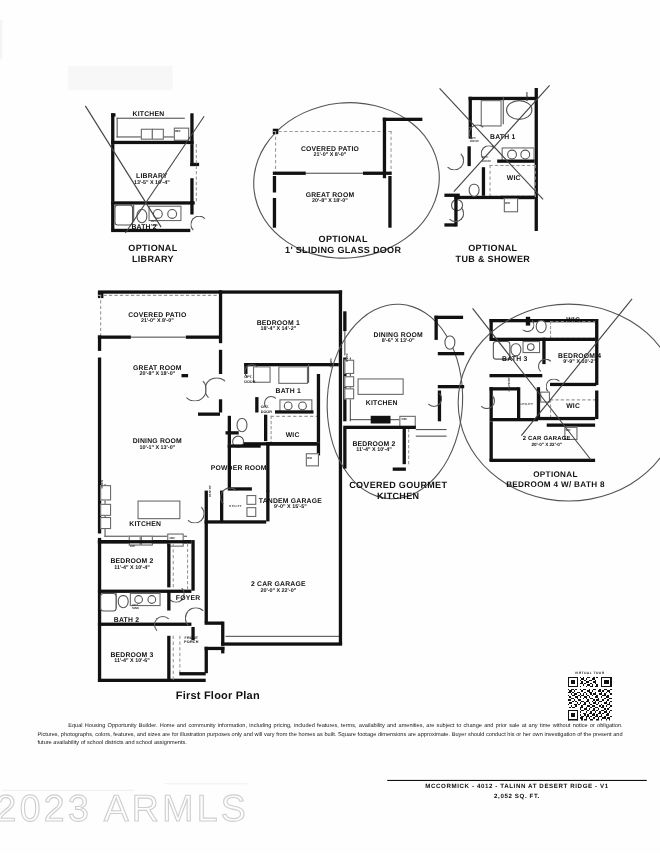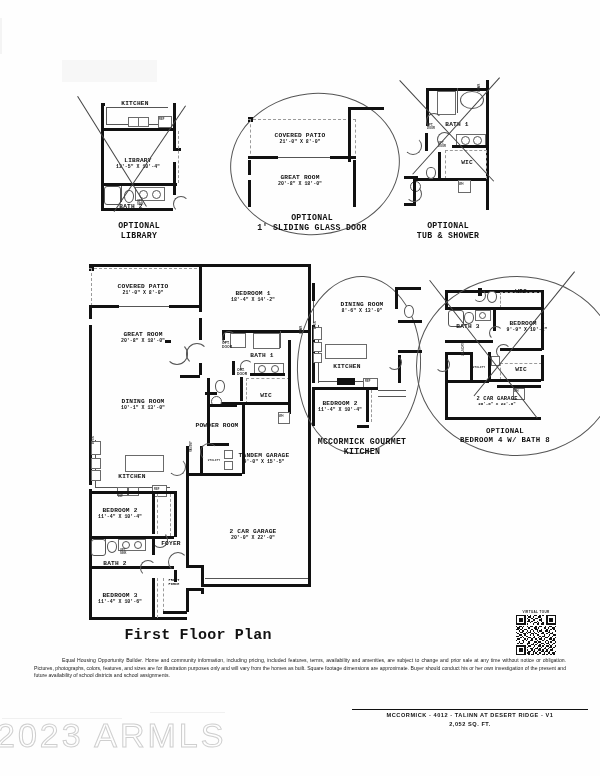--- a/index.html
+++ b/index.html
@@ -15,28 +15,28 @@
   .thinv{position:absolute;background:#555;width:1px;}
   .dash{position:absolute;border-top:1px dashed #9a9a9a;}
   .dashv{position:absolute;border-left:1px dashed #9a9a9a;}
   .box{position:absolute;border:1px solid #6a6a6a;background:#fff;}
   .boxd{position:absolute;border:1px dashed #9a9a9a;}
   .fill{position:absolute;background:#111;}
 
   
   .lbl{position:absolute;text-align:center;line-height:1.15;
        font-weight:700;letter-spacing:.2px;white-space:nowrap;
-       transform:translateX(-50%);font-family:Liberation Mono, monospace;}
+       transform:translateX(-50%);}
   .rm{font-size:6.2px;}
   .rm .dim{display:block;font-size:4.9px;font-weight:700;letter-spacing:0;}
   .tiny{font-size:3.4px;font-weight:700;}
   .xtiny{font-size:2.7px;font-weight:700;color:#333;}
   .opt-cap{font-size:8.2px;font-weight:700;line-height:1.25;letter-spacing:.3px;}
   .opt-cap.sm{font-size:7.4px;}
-  .ttl{font-size:15px;font-weight:700;}
+  .ttl{font-size:10px;font-weight:700;}
 
   
   .ell{position:absolute;border:1px solid #555;border-radius:50%;background:transparent;}
   .lead{position:absolute;background:#444;height:1px;transform-origin:0 0;}
 
   
   .toilet{position:absolute;border:1px solid #555;border-radius:45% 45% 50% 50%;background:#fff;}
   .sink{position:absolute;border:1px solid #555;border-radius:50%;background:#fff;}
   .tub{position:absolute;border:1px solid #555;border-radius:3px;background:#fff;}
   .oval{position:absolute;border:1px solid #555;border-radius:50%;background:#fff;}
@@ -439,21 +439,21 @@
 
     <div class="wallt" style="left:395px;top:287px;width:26px;"></div>
     <div class="wallv" style="left:395px;top:287px;height:22px;"></div>
     <div class="toilet" style="left:404px;top:305px;width:8px;height:11px;"></div>
     <div class="wallt" style="left:398px;top:320px;width:24px;"></div>
     <div class="wallt" style="left:398px;top:350px;width:24px;"></div>
     <div class="wallv" style="left:398px;top:355px;height:28px;"></div>
     <div class="swing2" style="left:387px;top:355px;width:13px;height:13px;"></div>
 
     <div class="lbl opt-cap" style="left:362px;top:437px;">
-      <span>MCCORMICK GOURMET</span><br>
+      <span>COVERED GOURMET</span><br>
       <span>KITCHEN</span>
     </div>
   </div>
 
   <div>
 
     <div class="wallt" style="left:445px;top:290px;width:96px;"></div>
     <div class="wallv" style="left:445px;top:290px;height:18px;"></div>
     <div class="boxd" style="left:500px;top:292px;width:40px;height:14px;"></div>
     <div class="lbl rm" style="left:521px;top:288px;">

